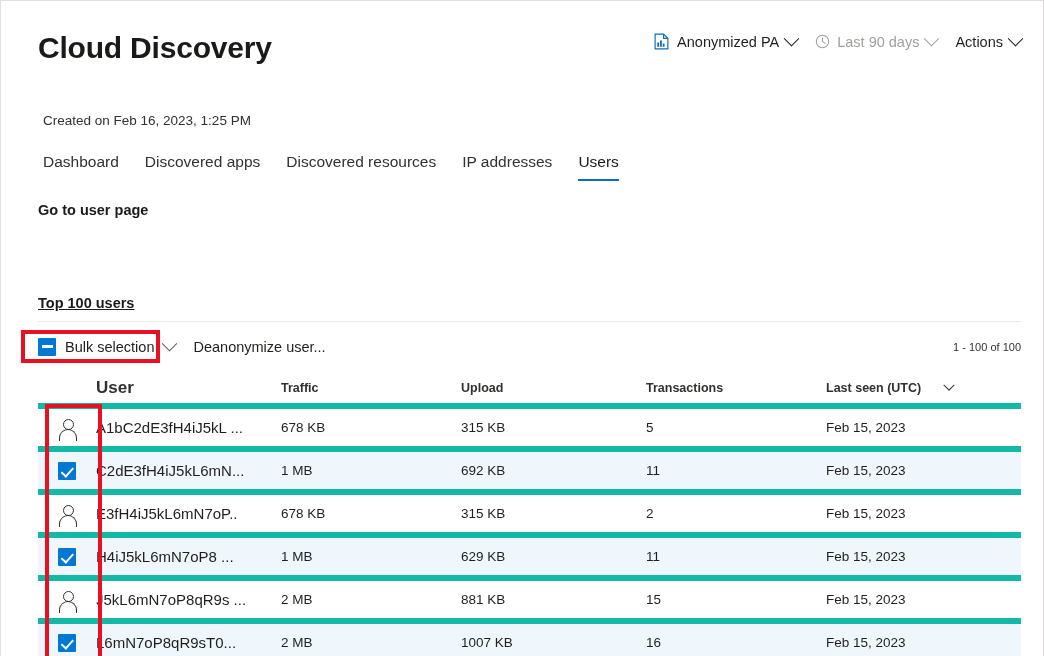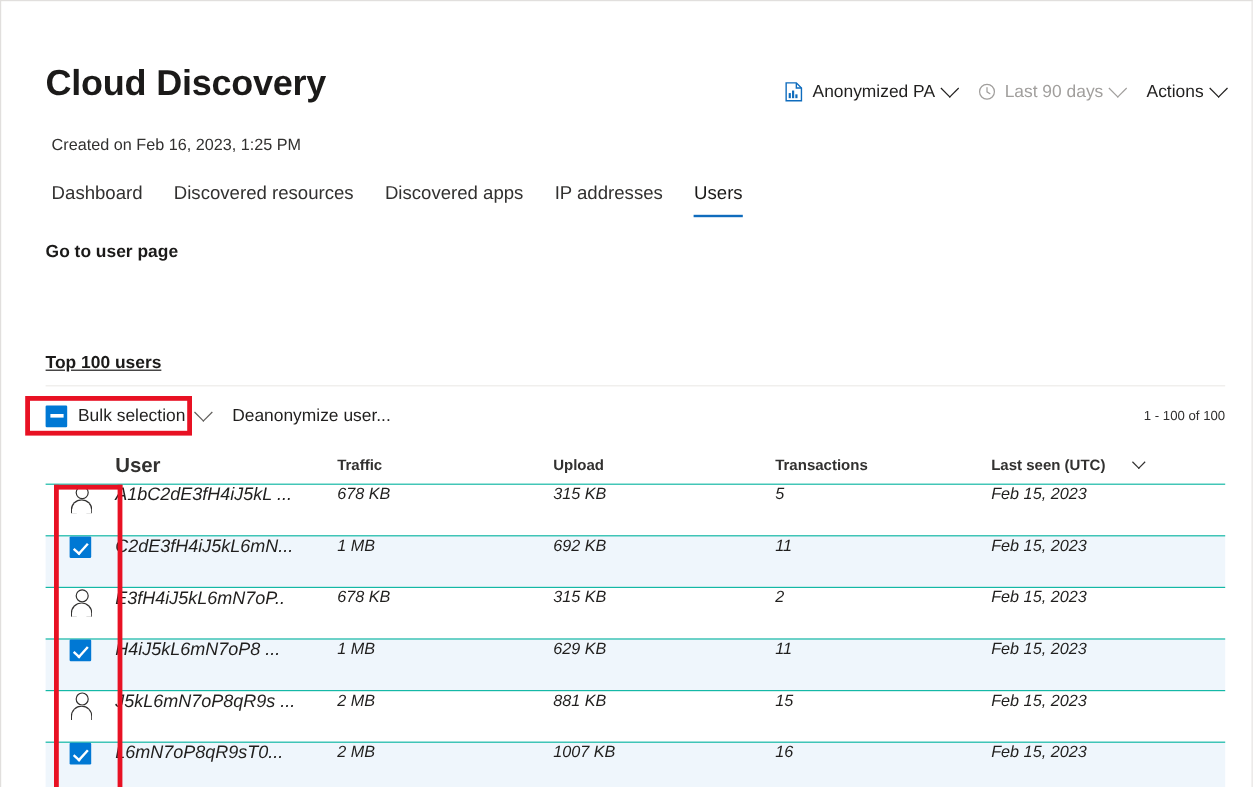--- a/index.html
+++ b/index.html
@@ -23,21 +23,21 @@
     border-right: 1px solid #e1dfdd;
     overflow: hidden;
   }
 
   
   .header-row {
     position: absolute;
     top: 32px; left: 0; right: 0;
     height: 52px;
     display: flex;
-    align-items: flex-end;
+    align-items: flex-start;
   }
   .page-title {
     margin-left: 37px;
     font-size: 30px;
     font-weight: bold;
     letter-spacing: -0.2px;
     color: #1b1a19;
     line-height: 1;
   }
   .header-tools {
@@ -206,26 +206,25 @@
   .thead {
     display: flex;
     align-items: center;
     height: 30px;
     font-size: 12.5px;
     font-weight: bold;
     color: #323130;
   }
   .trow {
     display: flex;
-    align-items: flex-start;
+    align-items: center;
     height: 43px;
-    border-top: 1px solid #14b8a6;
+    border-top: 6px solid #14b8a6;
     font-size: 13.5px;
     color: #201f1e;
-    font-style: italic;
   }
   .trow.alt { background: #eff6fc; }
   .trow:first-of-type { border-top: none; }
 
   .c-sel   { width: 58px; flex: 0 0 58px; display: flex; align-items: center; justify-content: center; }
   .c-user  { width: 185px; flex: 0 0 185px; font-size: 15px; }
   .c-traf  { width: 180px; flex: 0 0 180px; }
   .c-upl   { width: 185px; flex: 0 0 185px; }
   .c-trans { width: 180px; flex: 0 0 180px; }
   .c-seen  { flex: 1 1 auto; display: flex; align-items: center; gap: 24px; }
@@ -299,22 +298,22 @@
         <span class="chev thin"></span>
       </div>
 
     </div>
   </div>
 
   <div class="created">Created on Feb 16, 2023, 1:25 PM</div>
 
   <div class="tabs">
     <div class="tab">Dashboard</div>
+    <div class="tab">Discovered apps</div>
     <div class="tab">Discovered resources</div>
-    <div class="tab">Discovered apps</div>
     <div class="tab">IP addresses</div>
     <div class="tab active">Users</div>
   </div>
 
   <div class="field-label">Go to user page</div>
 
   <div class="section-title">Top 100 users</div>
 
   <div class="cmdbar">
     <div class="cmd-group">

